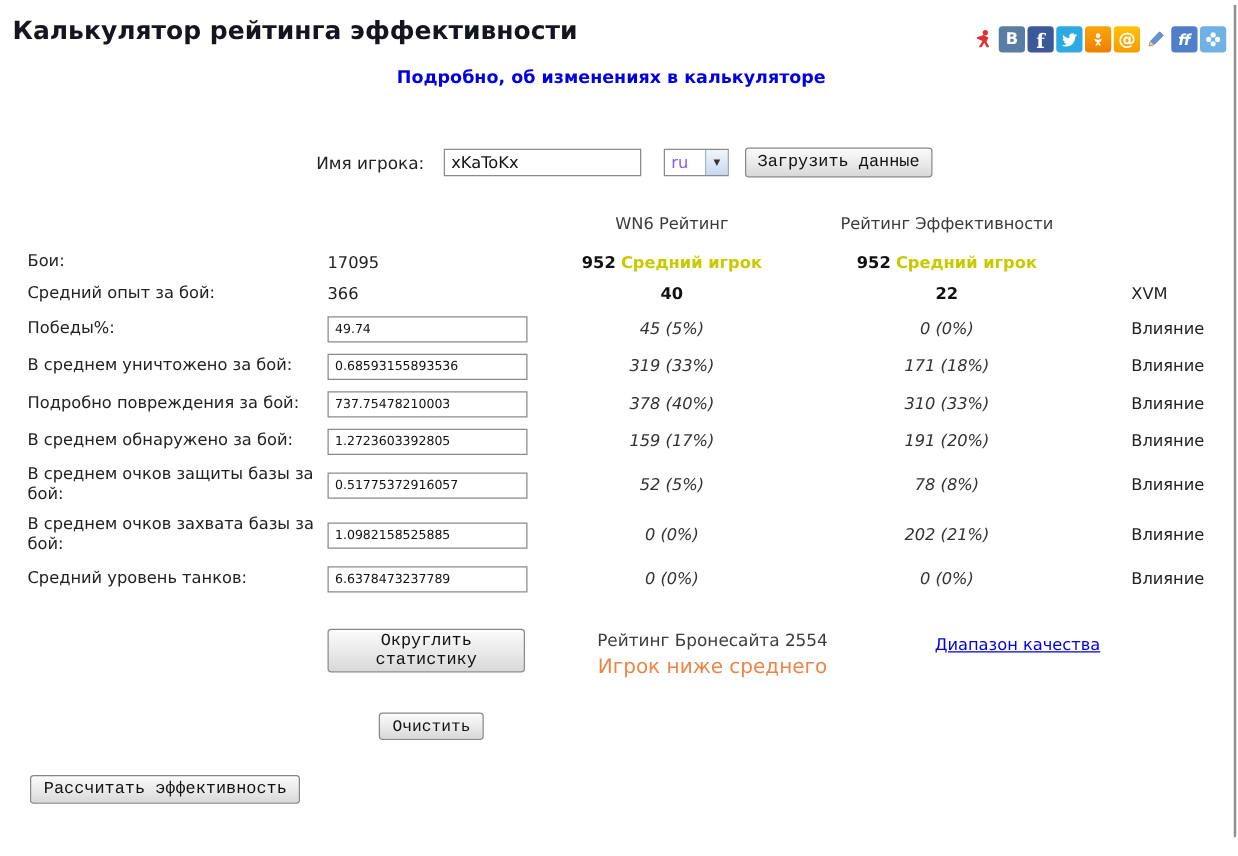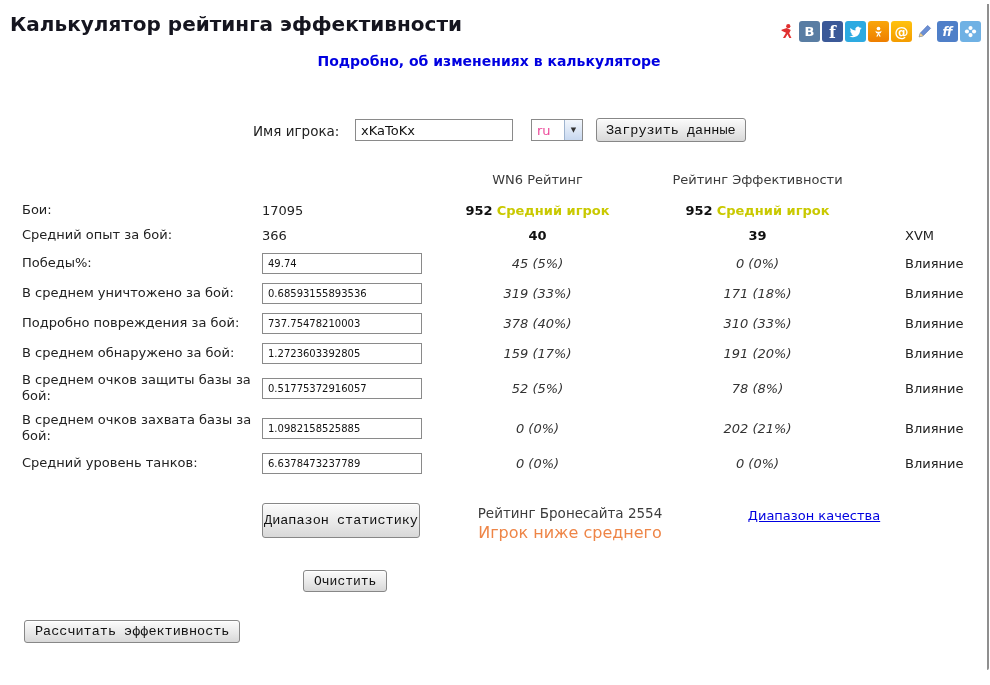--- a/index.html
+++ b/index.html
@@ -26,21 +26,21 @@
   .i-ff{background:#4f7fc8;}
   .i-ff b{font-style:italic;font-size:12px;}
   .i-more{background:#6fb1e4;}
 
   .subtitle{position:absolute;top:51px;left:0;width:978px;text-align:center;}
   .subtitle a{color:#0000e0;font-weight:bold;font-size:14px;text-decoration:none;cursor:pointer;}
 
   .form-label{position:absolute;left:253px;top:123px;font-size:13.5px;}
   .name-input{position:absolute;left:355px;top:119px;width:146px;height:18px;border:1px solid #8a8a8a;font-family:inherit;font-size:13px;padding:1px 5px;color:#111;}
   .server-select{position:absolute;left:531px;top:119px;width:52px;height:22px;border:1px solid #8a8a8a;background:#fff;display:flex;align-items:stretch;box-sizing:border-box;cursor:pointer;}
-  .server-select .sel-text{flex:1;font-size:13px;padding:3px 0 0 5px;color:#ec4899;}
+  .server-select .sel-text{flex:1;font-size:13px;padding:3px 0 0 5px;color:#8b5cf6;}
   .server-select .sel-btn{width:17px;display:flex;align-items:center;justify-content:center;background:linear-gradient(#f2f6fc,#c8d8f0);border-left:1px solid #9fb4cf;font-size:7px;color:#333;}
 
   button{font-family:Liberation Mono, monospace;cursor:pointer;}
   .btn{background:linear-gradient(#fbfbfb,#e9e9e9 55%,#d8d8d8);border:1px solid #878787;border-radius:3px;font-size:13.5px;color:#111;box-shadow:inset 0 1px 0 rgba(255,255,255,.85);}
   .load-btn{position:absolute;left:596px;top:118px;height:24px;padding:0 9px;}
 
   .stats{position:absolute;left:22px;top:172px;width:963px;font-size:13px;}
   .trow{display:flex;align-items:center;}
   .c-label{width:240px;line-height:16px;}
   .c-val{width:163px;}
@@ -147,21 +147,21 @@
       <div class="c-val">17095</div>
       <div class="c-wn6"><span class="bold">952</span> <span class="yellow">Средний игрок</span></div>
       <div class="c-eff"><span class="bold">952</span> <span class="yellow">Средний игрок</span></div>
       <div class="c-xvm"></div>
     </div>
 
     <div class="trow r-sm2">
       <div class="c-label">Средний опыт за бой:</div>
       <div class="c-val">366</div>
       <div class="c-wn6 bold">40</div>
-      <div class="c-eff bold">39</div>
+      <div class="c-eff bold">22</div>
       <div class="c-xvm">XVM</div>
     </div>
 
     <div class="trow r-md">
       <div class="c-label">Победы%:</div>
       <div class="c-val"><input class="stat-input" value="49.74" style=""></div>
       <div class="c-wn6 ital">45 (5%)</div>
       <div class="c-eff ital">0 (0%)</div>
       <div class="c-xvm">Влияние</div>
     </div>
@@ -208,21 +208,21 @@
 
     <div class="trow r-md">
       <div class="c-label">Средний уровень танков:</div>
       <div class="c-val"><input class="stat-input" value="6.6378473237789" style=""></div>
       <div class="c-wn6 ital">0 (0%)</div>
       <div class="c-eff ital">0 (0%)</div>
       <div class="c-xvm">Влияние</div>
     </div>
   </div>
 
-  <button class="btn round-btn">Диапазон статистику</button>
+  <button class="btn round-btn">Округлить статистику</button>
   <div class="rating-line1">Рейтинг Бронесайта 2554</div>
   <div class="rating-line2">Игрок ниже среднего</div>
   <div class="quality">
     <a>Диапазон качества</a>
   </div>
   <button class="btn clear-btn">Очистить</button>
   <button class="btn calc-btn">Рассчитать эффективность</button>
 </div>
 
 </body></html>

